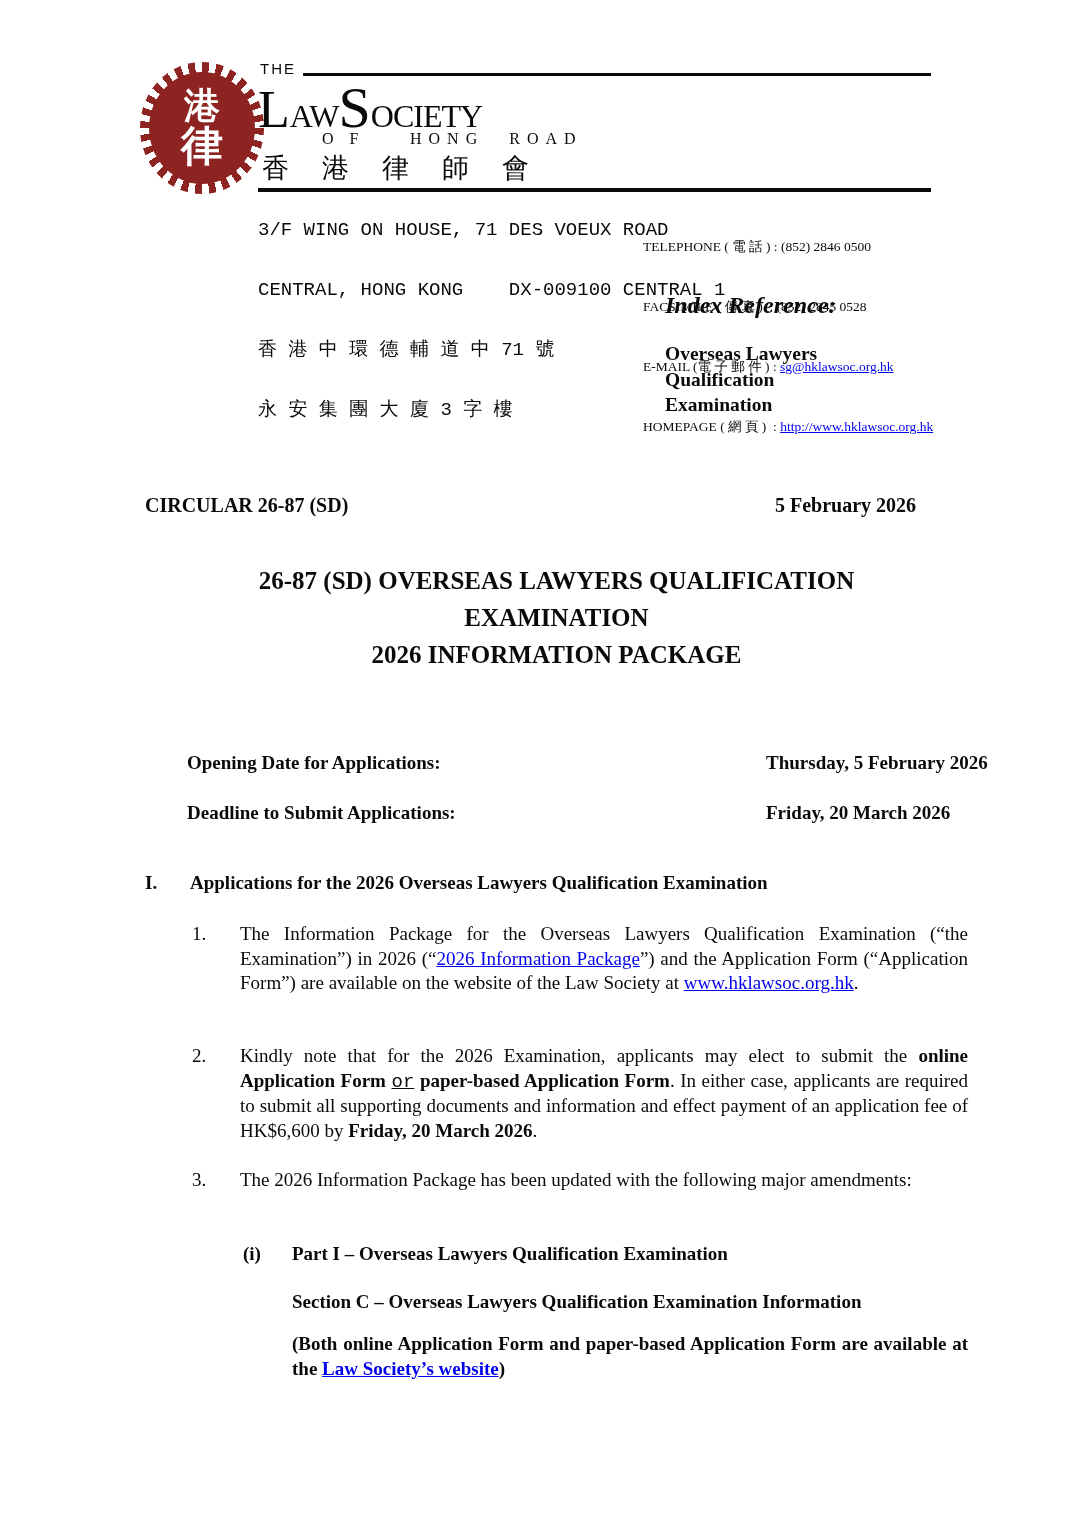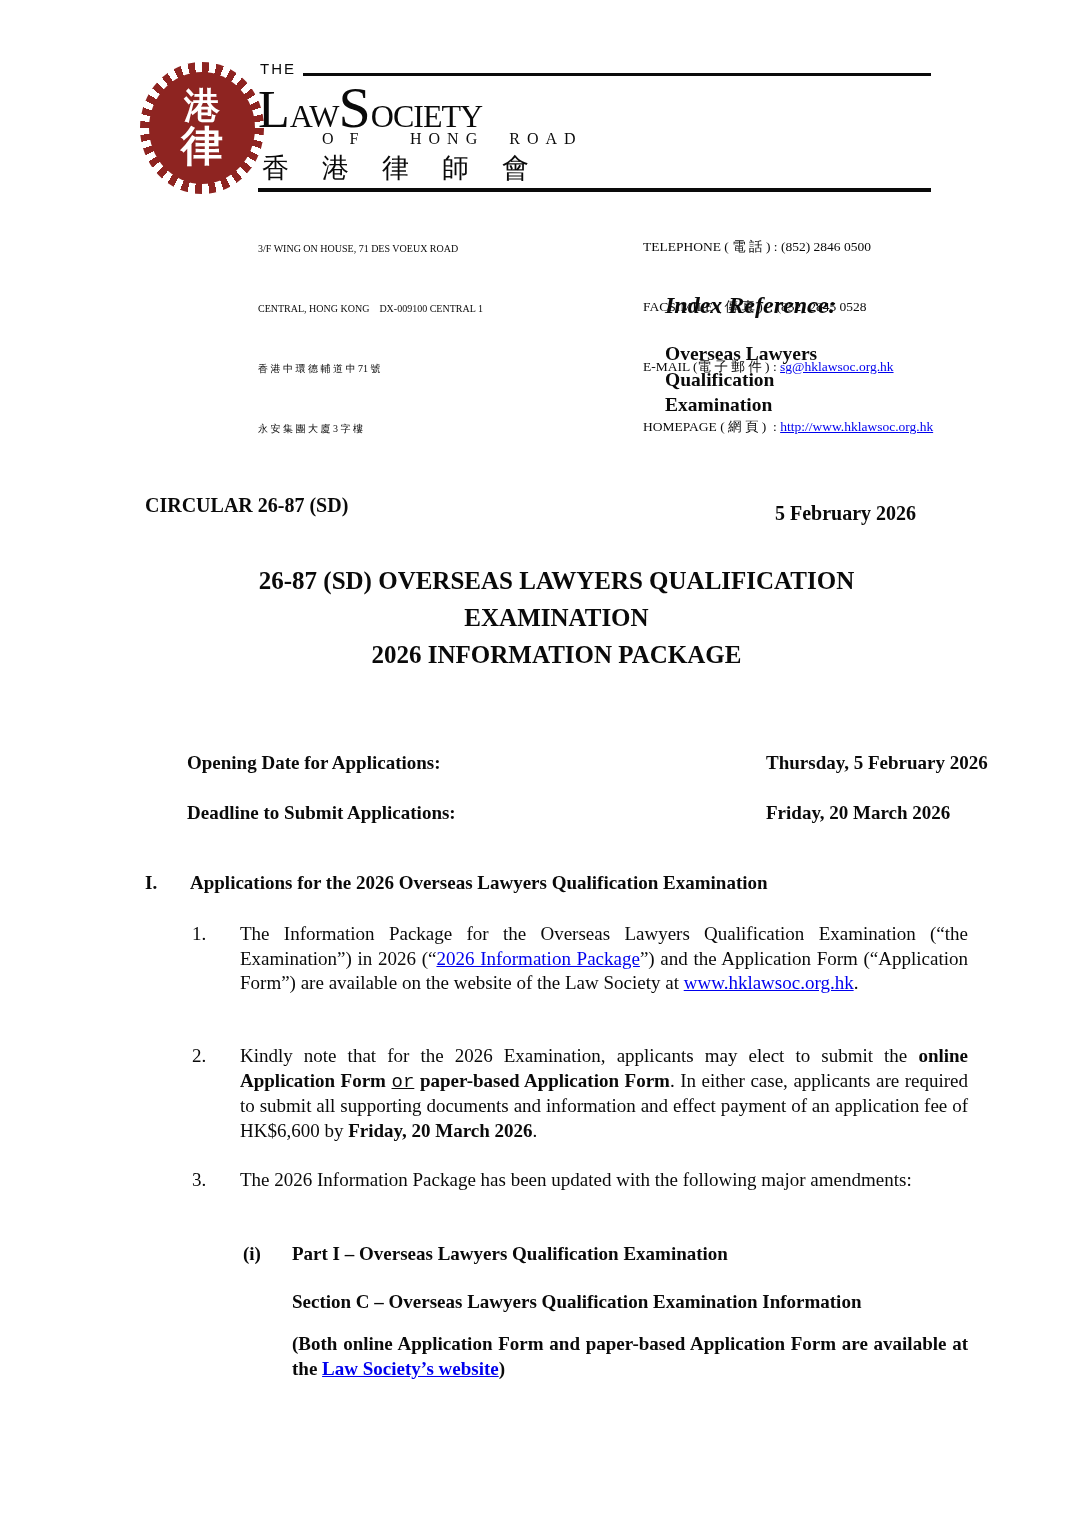--- a/index.html
+++ b/index.html
@@ -33,32 +33,32 @@
   .mast-name { position:absolute; left:0; top:12px; white-space:nowrap; letter-spacing:0px; }
   .mn-big { font-size:52px; }
   .mn-big2 { font-size:58px; }
   .mn-small { font-size:32px; letter-spacing:-1px; }
   .mast-of { position:absolute; left:64px; top:68px; font-size:16px; letter-spacing:6px; }
   .mast-hk { position:absolute; left:152px; top:68px; font-size:16px; letter-spacing:7px; word-spacing:14px; }
   .mast-cn { position:absolute; left:4px; top:88px; font-size:27px; letter-spacing:33px; white-space:nowrap; }
   .mast-bottom-line { position:absolute; left:0; right:0; top:126px; height:4px; background:#0a0a0a; }
 
   
-  .addr { position:absolute; left:258px; top:199px; font-size:10px; line-height:20px; }
+  .addr { position:absolute; left:258px; top:180px; font-size:19px; line-height:20px;font-family:Liberation Mono, monospace; }
   .comm { position:absolute; left:643px; top:197px; font-size:13.5px; line-height:20px; }
   .comm a { font-size:13.5px; }
 
   
   .index-ref { position:absolute; left:665px; top:292px; }
   .ir-title { font-size:24px; font-weight:bold; font-style:italic; }
   .ir-lines { margin-top:22px; font-size:19.5px; font-weight:bold; line-height:25.5px; }
 
   
   .circ-row { position:absolute; left:145px; top:494px; width:823px; font-size:20px; font-weight:bold; }
-  .circ-date { position:absolute; left:630px; top:8px; }
+  .circ-date { position:absolute; left:630px; top:0; }
 
   
   .doc-title { position:absolute; left:145px; top:562px; width:823px; text-align:center;
                font-size:25px; font-weight:bold; line-height:37px; }
 
   
   .date-row { position:absolute; left:147px; width:821px; font-size:19px; font-weight:bold;margin-left:40px; }
   .date-row.r1 { top:752px; }
   .date-row.r2 { top:802px; }
   .date-val { position:absolute; left:579px; top:0; }

